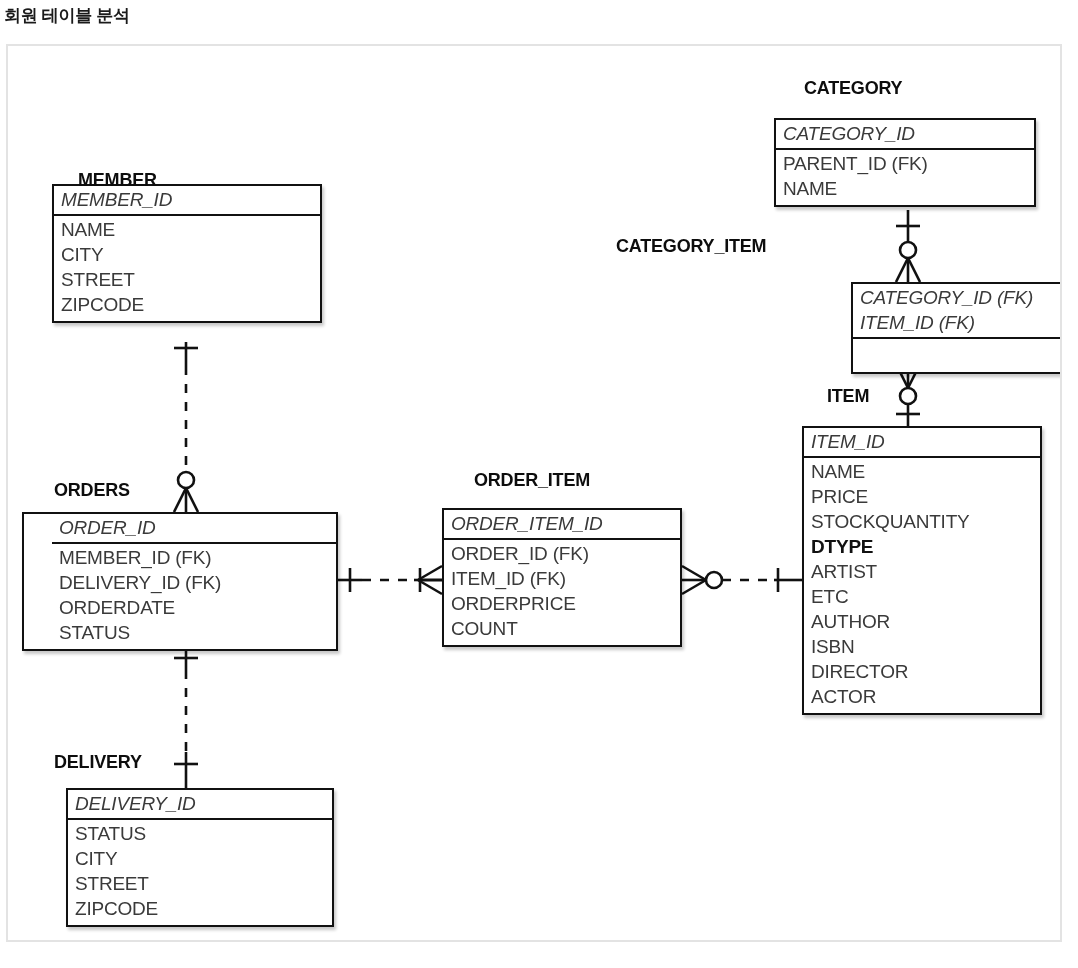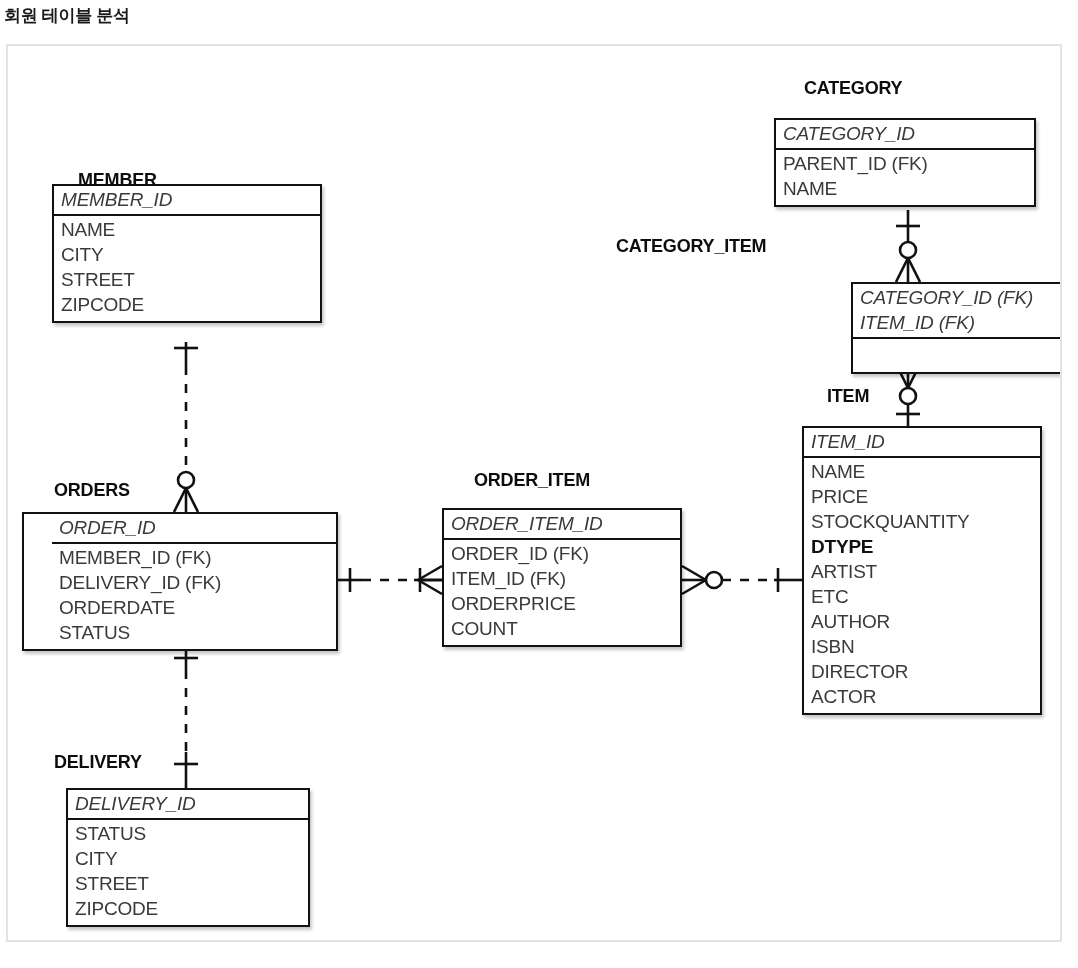--- a/index.html
+++ b/index.html
@@ -163,21 +163,21 @@
     </div>
     <div class="ent-body">
       <div class="attr">MEMBER_ID (FK)</div>
       <div class="attr">DELIVERY_ID (FK)</div>
       <div class="attr">ORDERDATE</div>
       <div class="attr">STATUS</div>
     </div>
   </div>
 
   <div class="ent-label" style="left:46px;top:706px;">DELIVERY</div>
-  <div class="entity" style="left:58px;top:742px;width:244px;">
+  <div class="entity" style="left:58px;top:742px;width:268px;">
     <div class="ent-pk">
       <div class="attr">DELIVERY_ID</div>
     </div>
     <div class="ent-body">
       <div class="attr">STATUS</div>
       <div class="attr">CITY</div>
       <div class="attr">STREET</div>
       <div class="attr">ZIPCODE</div>
     </div>
   </div>

